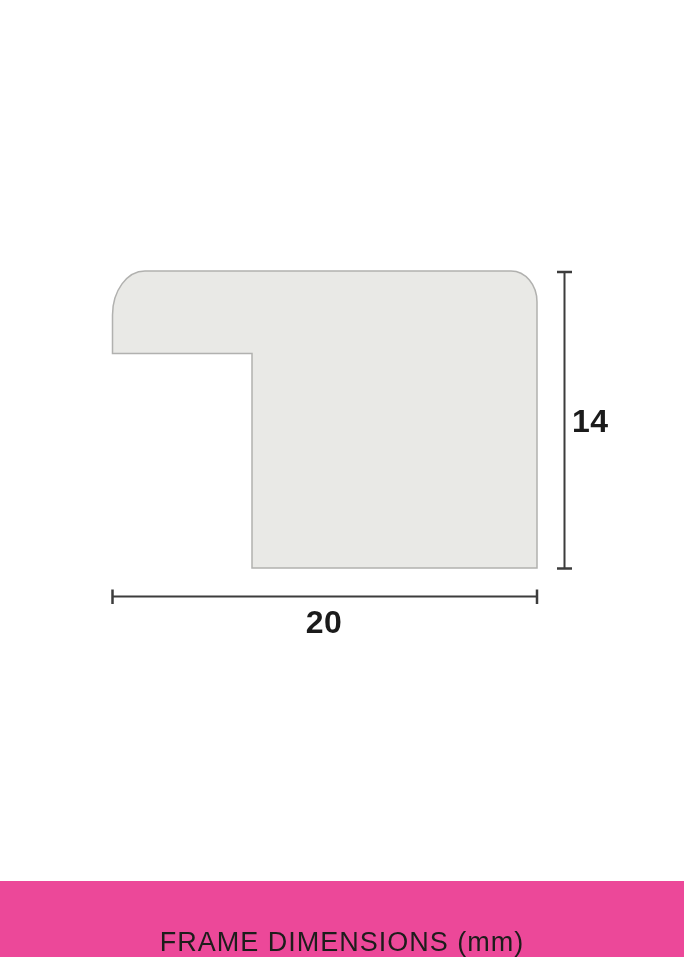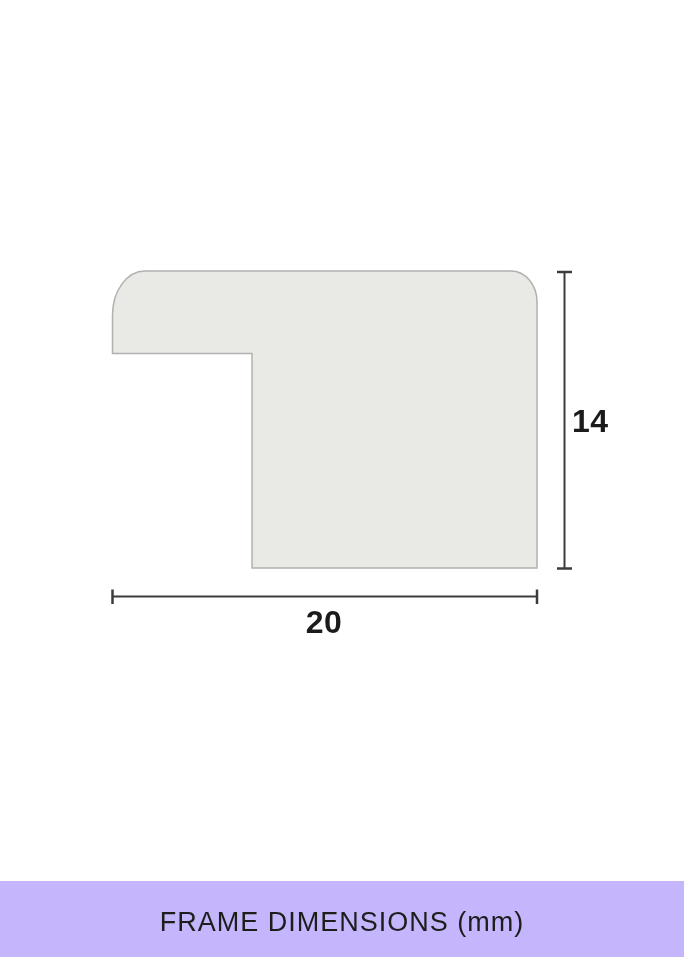--- a/index.html
+++ b/index.html
@@ -45,25 +45,25 @@
   .dim-label {
     font-family: "Liberation Sans", sans-serif;
     font-size: 32px;
     font-weight: 700;
     fill: #1b1b1b;
     letter-spacing: 0.5px;
   }
   .footer-bar {
     width: 684px;
     height: 76px;
-    background: #c4b5fd;
+    background: #ec4899;
     display: flex;
     justify-content: center;
     align-items: flex-start;
-    padding-top: 28px;
+    padding-top: 48px;
   }
   .footer-label {
     font-family: "Liberation Sans", sans-serif;
     font-size: 27px;
     font-weight: 500;
     letter-spacing: 1px;
     color: #1d1d1b;
     line-height: 1;
     white-space: nowrap;
   }

